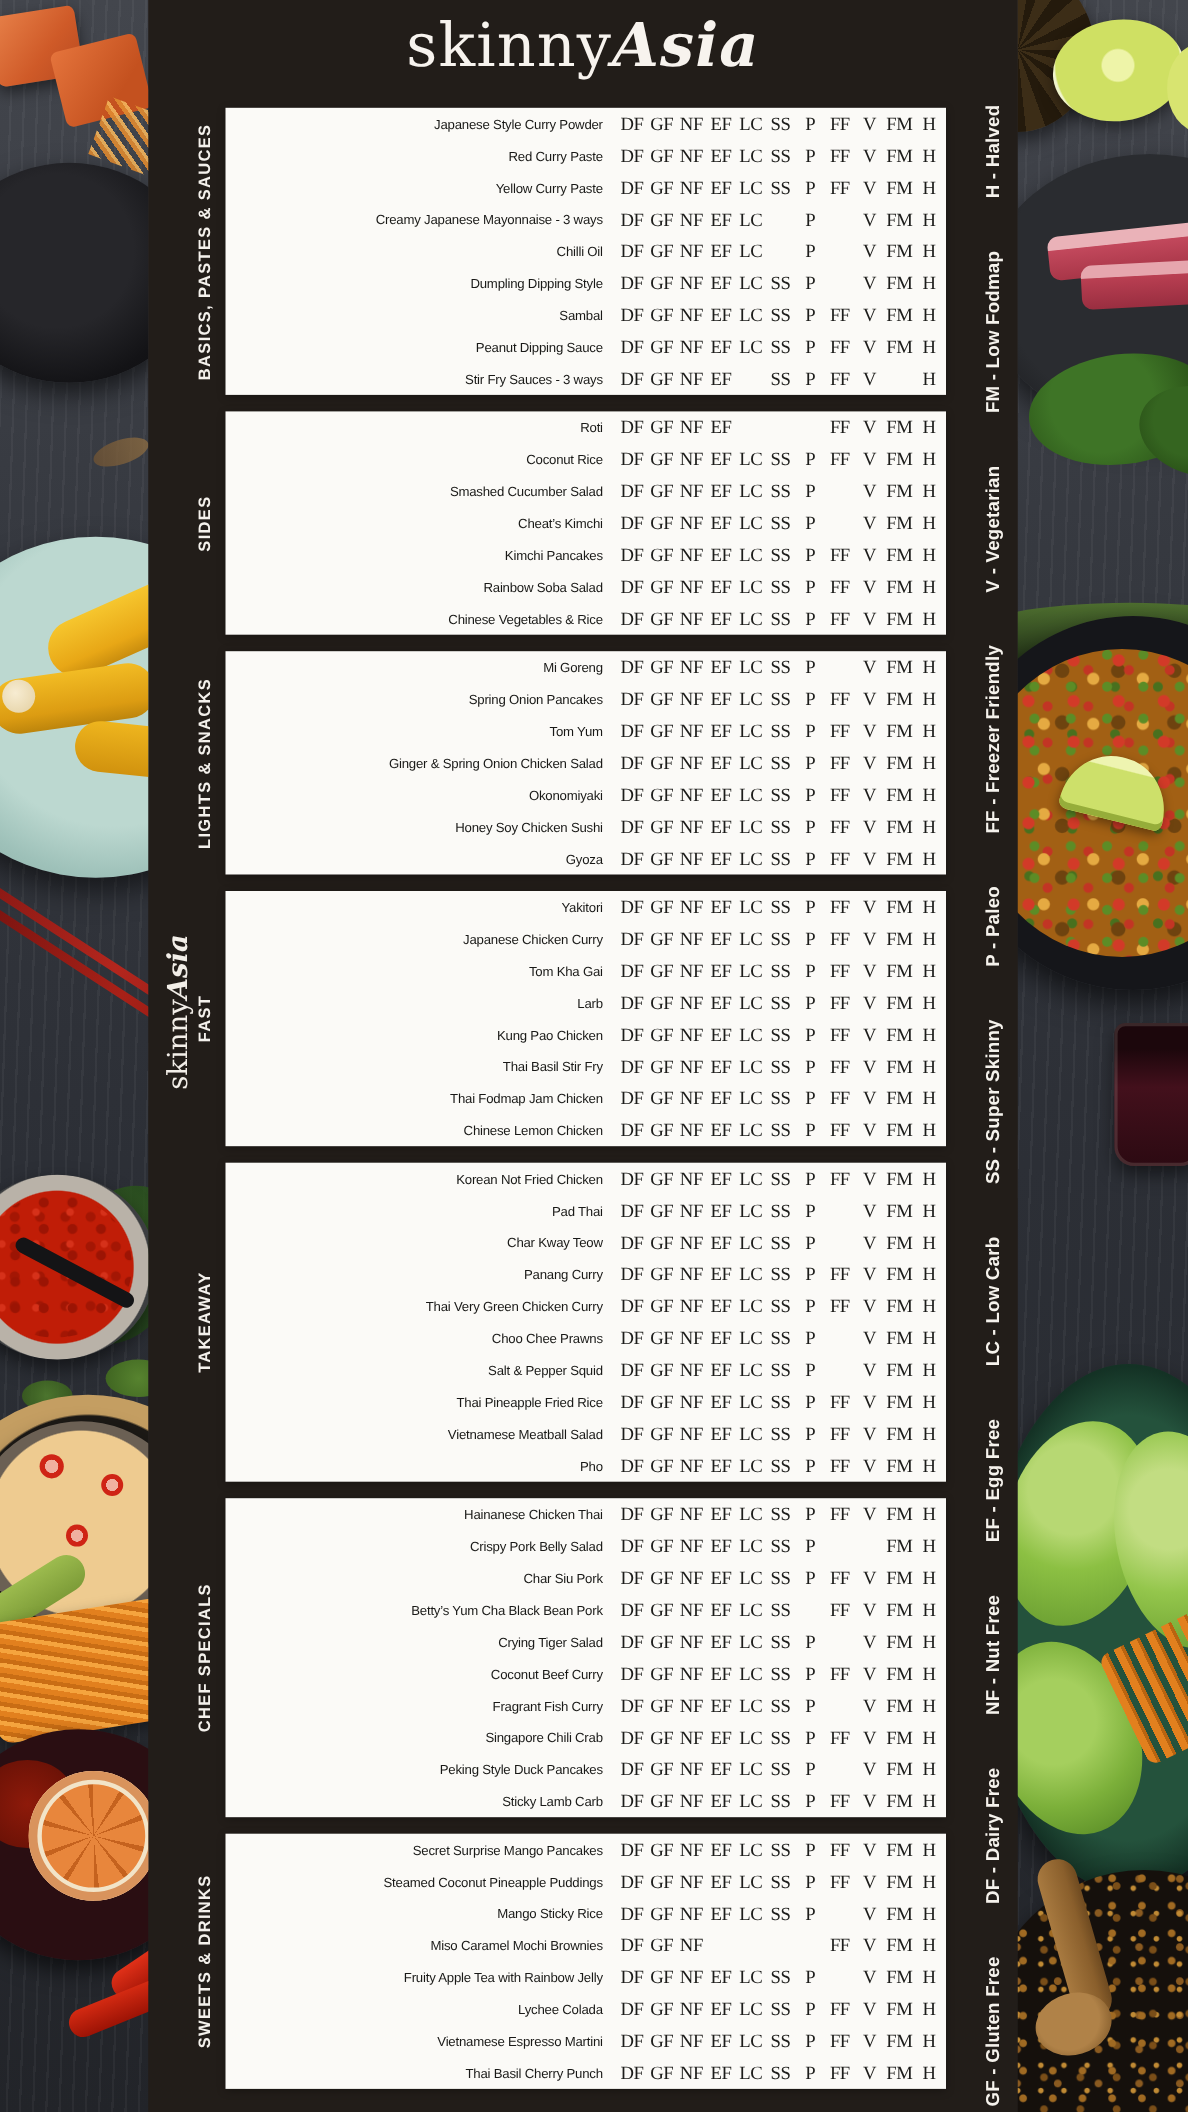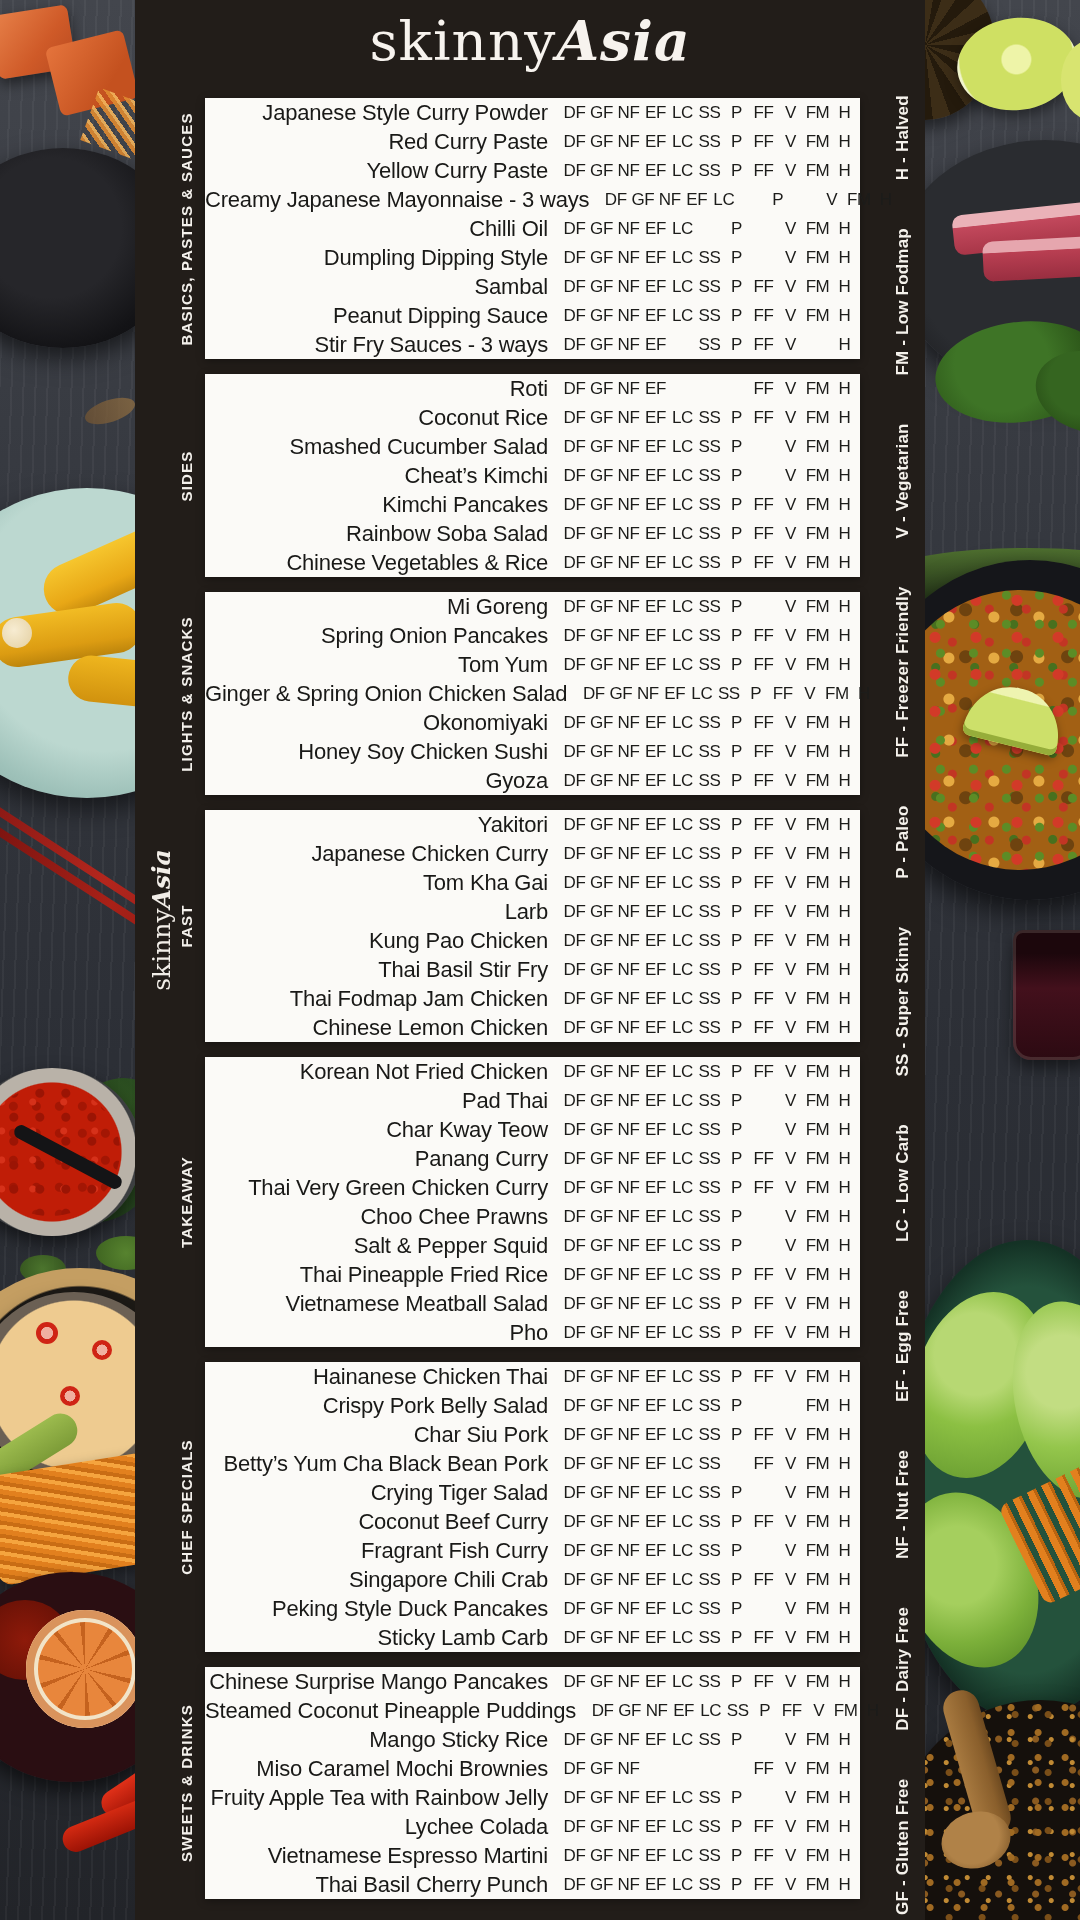--- a/index.html
+++ b/index.html
@@ -160,22 +160,22 @@
   .logo{position:absolute;top:8px;left:0;width:100%;text-align:center;color:#f7f3ee;
         font-family:"DejaVu Serif",serif;font-size:55px;letter-spacing:1px;}
   .logo .bold{font-weight:bold;font-style:italic;}
 
   .sections{position:absolute;left:70px;top:98px;width:655px;display:flex;flex-direction:column;gap:15px;}
   .section{position:relative;background:#fbfaf7;box-shadow:0 2px 8px rgba(0,0,0,.35);}
   .cat-label{position:absolute;top:50%;left:-19px;transform:translate(-50%,-50%) rotate(-90deg);
     white-space:nowrap;color:#f4f1ec;font-weight:bold;font-size:15px;letter-spacing:1.2px;}
   .row{display:flex;align-items:center;height:29px;}
   .dish{flex:1;text-align:right;padding-right:13px;white-space:nowrap;
-    font-size:22px;color:#191917;letter-spacing:-0.2px;}
-  .codes{flex:none;width:297px;display:flex;padding-right:2px;}
+    font-size:12px;color:#191917;letter-spacing:-0.2px;}
+  .codes{flex:none;width:297px;display:flex;padding-right:2px;font-family:Liberation Serif, serif;}
   .code-cell{width:27px;text-align:center;font-size:17px;color:#1c1c1a;letter-spacing:-0.4px;}
 
   
   .side-brand{position:absolute;left:52px;top:905px;width:220px;height:30px;
     transform:rotate(-90deg);text-align:center;color:#f2eee8;
     font-family:"DejaVu Serif",serif;font-size:25px;}
   .side-brand .bold{font-weight:bold;font-style:italic;}
 
   
   .legend{position:absolute;left:-7px;top:985px;width:1820px;height:40px;
@@ -1079,21 +1079,21 @@
               <span class="code-cell">FF</span>
               <span class="code-cell">V</span>
               <span class="code-cell">FM</span>
               <span class="code-cell">H</span>
             </div>
           </div>
         </div>
         <div class="section">
           <div class="cat-label">SWEETS &amp; DRINKS</div>
           <div class="row">
-            <div class="dish">Chinese Surprise Mango Pancakes</div>
+            <div class="dish">Secret Surprise Mango Pancakes</div>
             <div class="codes">
               <span class="code-cell">DF</span>
               <span class="code-cell">GF</span>
               <span class="code-cell">NF</span>
               <span class="code-cell">EF</span>
               <span class="code-cell">LC</span>
               <span class="code-cell">SS</span>
               <span class="code-cell">P</span>
               <span class="code-cell">FF</span>
               <span class="code-cell">V</span>

